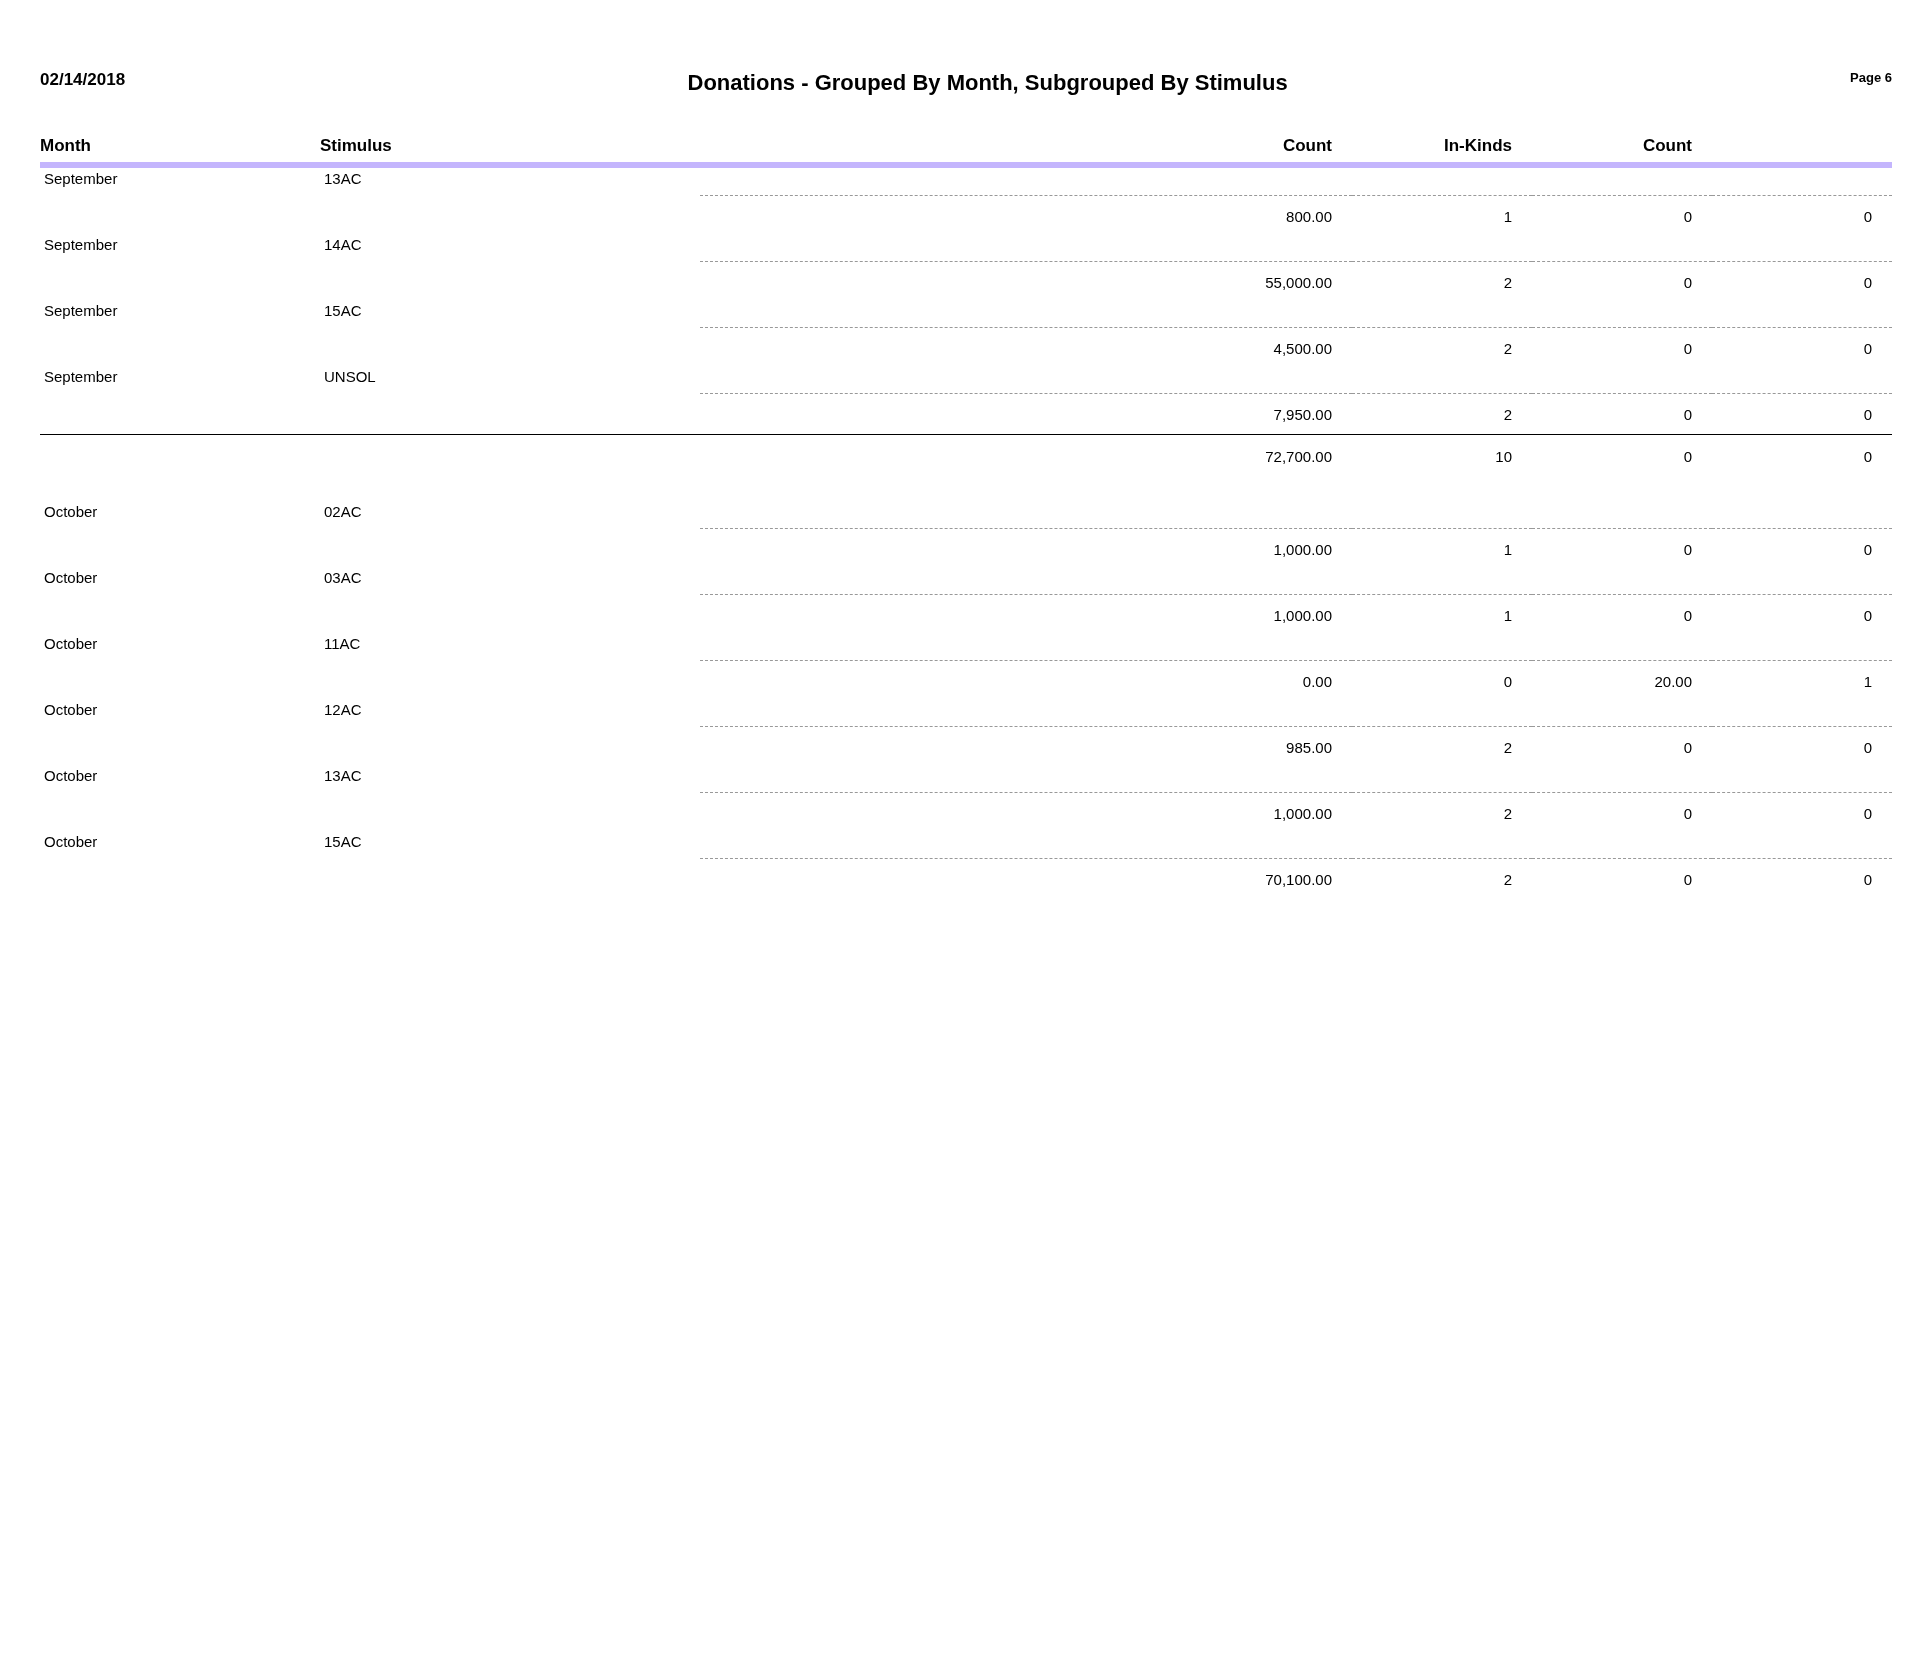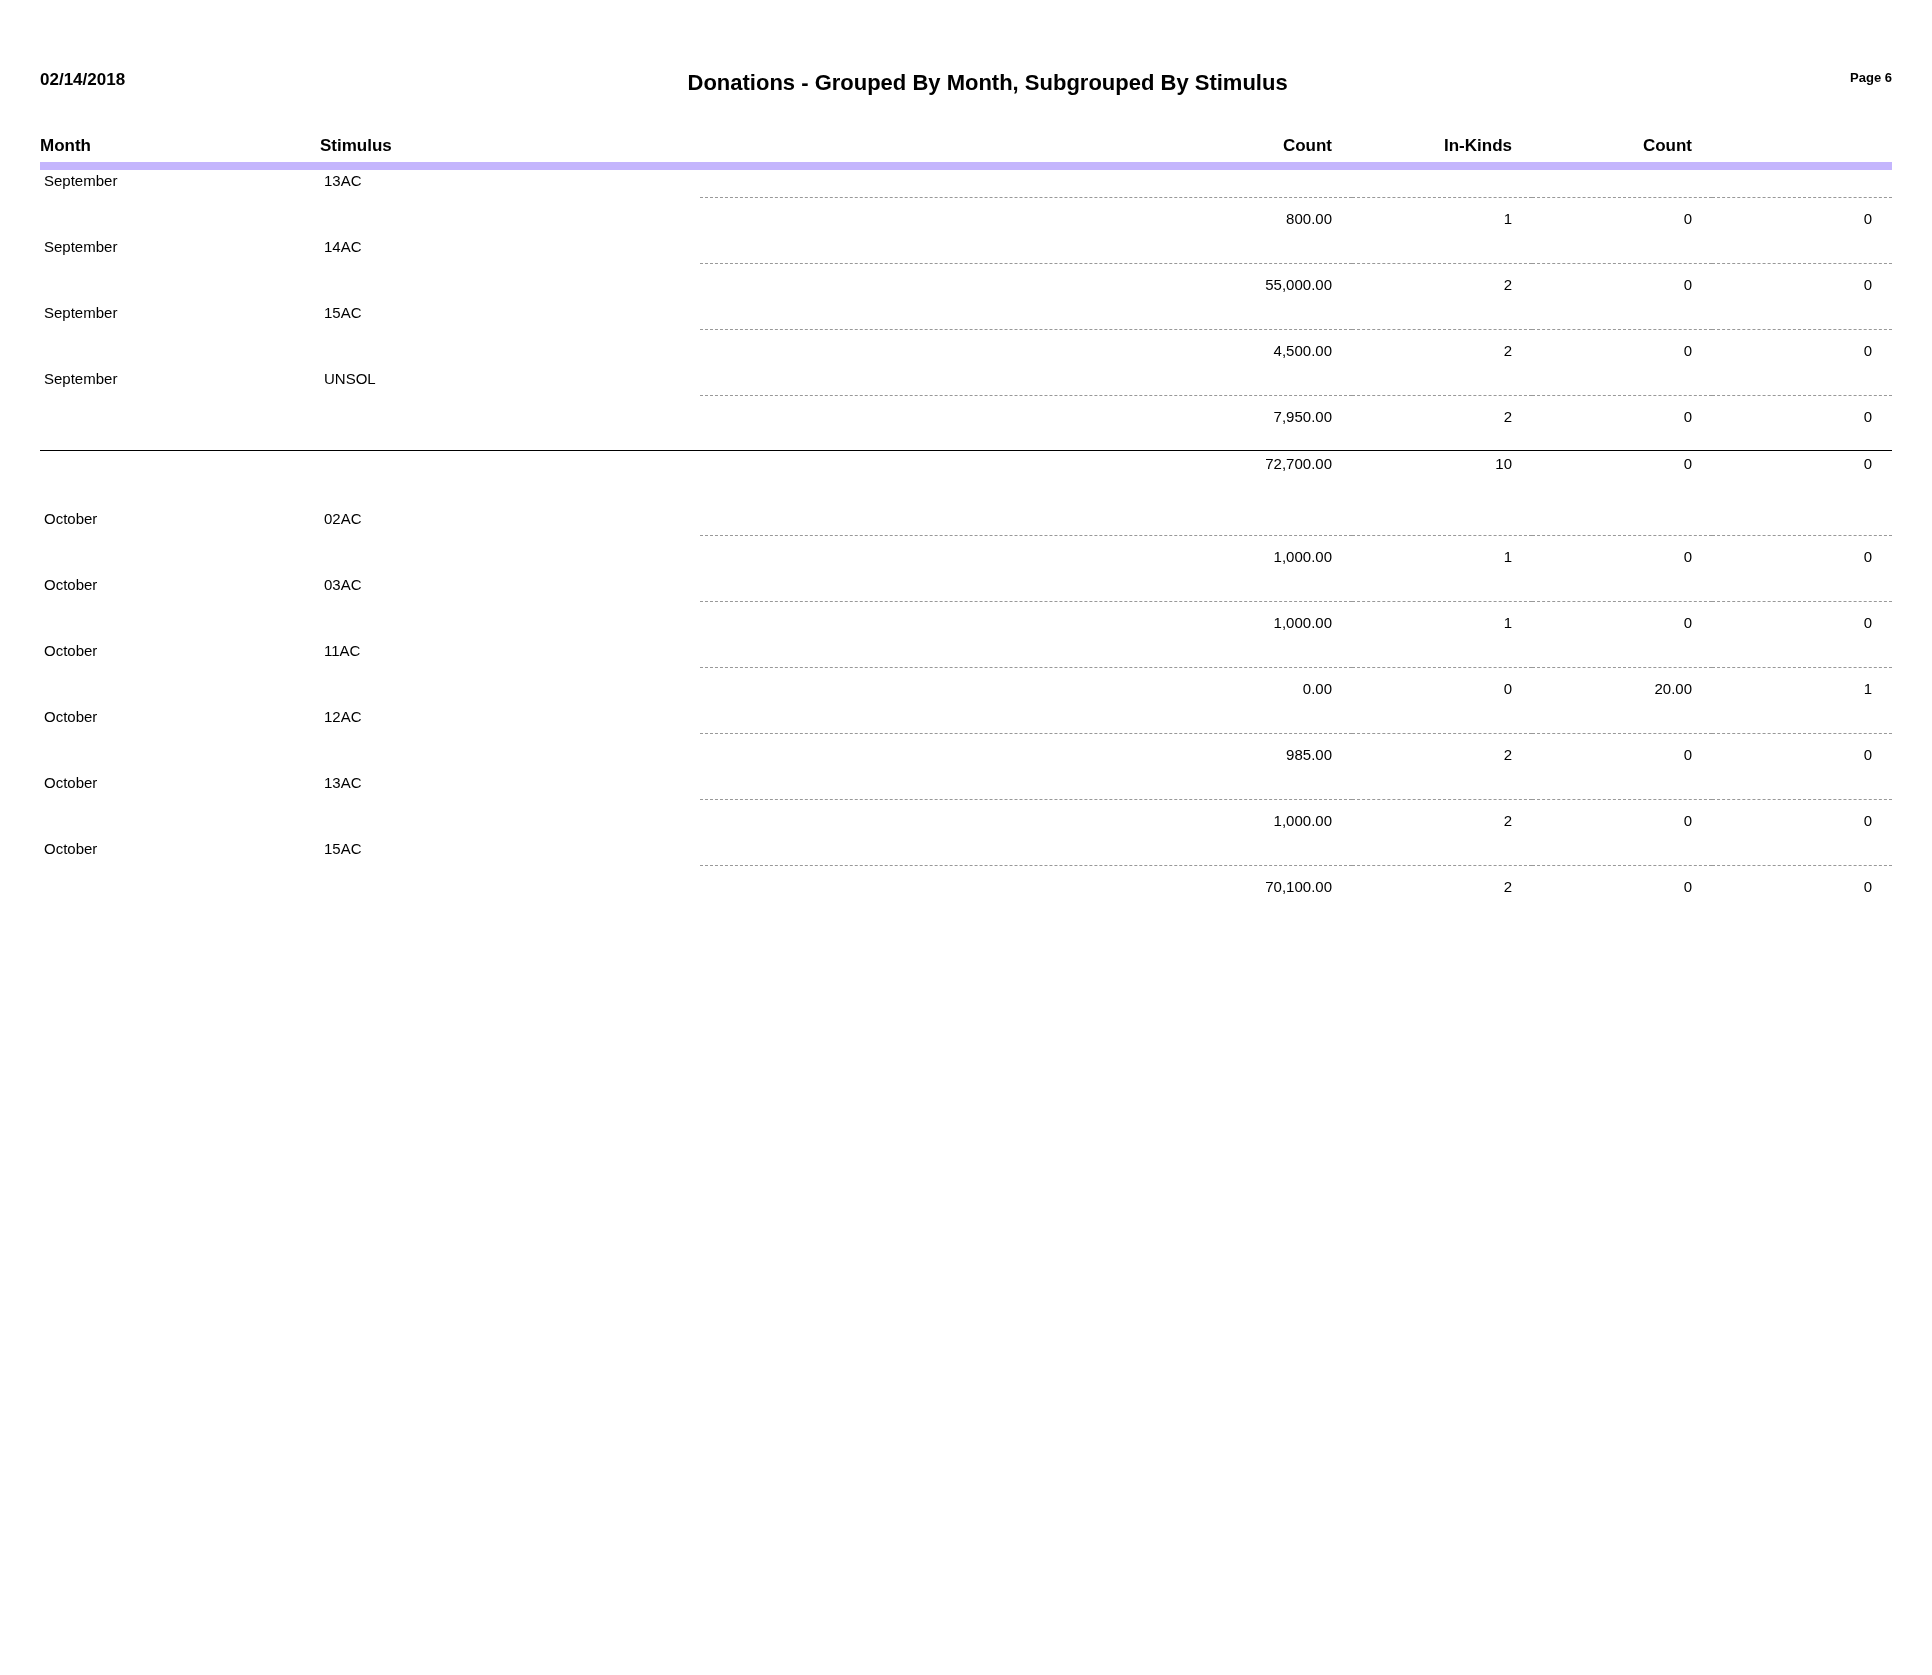--- a/index.html
+++ b/index.html
@@ -39,21 +39,21 @@
       font-size: 13px;
       font-weight: bold;
     }
     .table-container {
       margin-top: 40px;
       width: 100%;
     }
     .col-headers {
       display: grid;
       grid-template-columns: 280px 380px 1fr 180px 180px 180px;
-      border-bottom: 8px solid #c4b5fd;
+      border-bottom: 6px solid #c4b5fd;
       padding-bottom: 6px;
       margin-bottom: 0;
     }
     .col-header {
       font-weight: bold;
       font-size: 17px;
     }
     .col-header.right {
       text-align: right;
       padding-right: 20px;
@@ -84,22 +84,22 @@
       margin: 2px 0;
     }
     .dashed-line {
       border-top: 1px dashed #999;
       margin-top: 4px;
     }
     .subtotal-row {
       display: grid;
       grid-template-columns: 280px 380px 1fr 180px 180px 180px;
       border-top: 1px solid #000;
-      padding-top: 4px;
-      margin-top: 16px;
+      padding-top: 13px;
+      margin-top: 2px;
       margin-bottom: 18px;
     }
     .subtotal-row .cell {
       font-size: 15px;
     }
     .spacer {
       height: 18px;
     }
   </style>
 </head>

